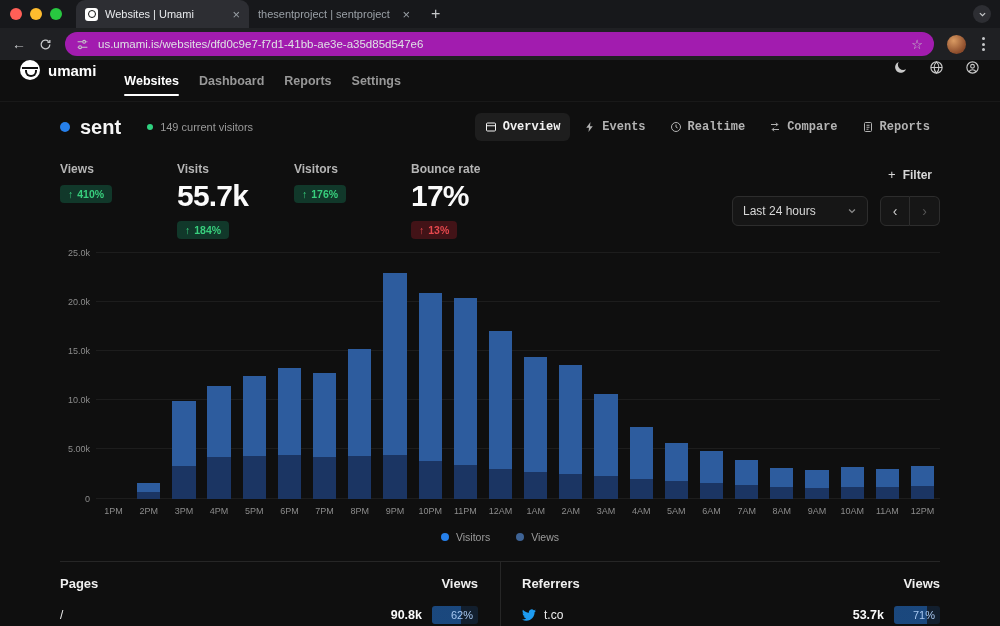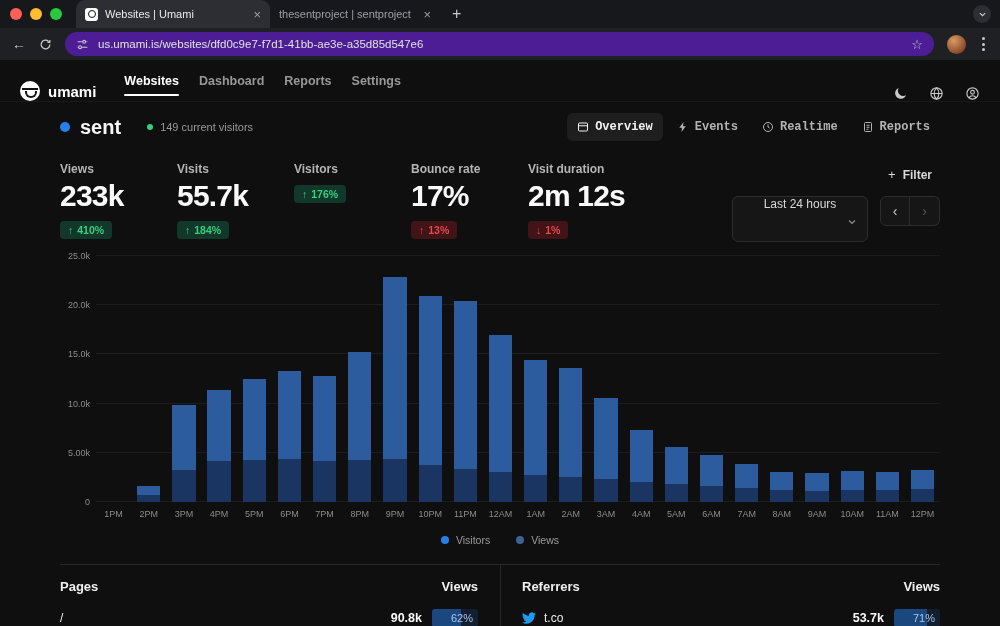--- a/index.html
+++ b/index.html
@@ -5,39 +5,39 @@
   *{margin:0;padding:0;box-sizing:border-box;}
   html,body{width:1000px;height:626px;background:#0f0f0f;font-family:"Liberation Sans",sans-serif;overflow:hidden;color:#e8e8e8;}
   svg{display:block;}
 
   
   .tabstrip{height:28px;background:#17181b;display:flex;align-items:center;padding-left:10px;position:relative;}
   .lights{display:flex;gap:8px;margin-right:14px;}
   .light{width:12px;height:12px;border-radius:50%;display:inline-block;}
   .light.red{background:#ff5f57;}.light.yellow{background:#febc2e;}.light.green{background:#28c840;}
   .tab{display:flex;align-items:center;gap:7px;padding:0 9px;font-size:11px;}
-  .tab.active{background:#2d2e33;color:#e8eaed;width:194px;height:28px;border-radius:9px 9px 0 0;align-self:flex-end;}
+  .tab.active{background:#2d2e33;color:#e8eaed;width:173px;height:28px;border-radius:9px 9px 0 0;align-self:flex-end;}
   .tab.inactive{color:#9aa0a6;width:170px;height:22px;}
   .favicon{width:13px;height:13px;border-radius:3px;background:#fff;position:relative;flex:none;}
   .favicon::after{content:"";position:absolute;inset:2.5px;border:1.5px solid #111;border-radius:50%;}
   .tab-title{white-space:nowrap;overflow:hidden;flex:1;}
   .tab-close{color:#9aa0a6;font-size:13px;line-height:1;cursor:default;}
   .newtab-btn{color:#c6c8ca;font-size:16px;margin-left:12px;line-height:1;}
   .tabsearch-btn{position:absolute;right:9px;top:5px;width:18px;height:18px;border-radius:50%;background:#2d2e33;display:flex;align-items:center;justify-content:center;color:#c6c8ca;}
   .toolbar{height:32px;background:#1f2023;display:flex;align-items:center;gap:13px;padding:0 12px;}
   .tb-icon{color:#c6c8ca;font-size:14px;line-height:1;}
-  .urlbar{flex:1;height:24px;background:#4c1d95;border-radius:12px;display:flex;align-items:center;gap:9px;padding:0 11px;}
+  .urlbar{flex:1;height:24px;background:#a21caf;border-radius:12px;display:flex;align-items:center;gap:9px;padding:0 11px;}
   .url-text{font-size:11.5px;color:#dfe1e5;flex:1;white-space:nowrap;overflow:hidden;}
   .star{color:#c6c8ca;font-size:13px;}
   .avatar{width:19px;height:19px;border-radius:50%;background:radial-gradient(circle at 35% 30%,#d99a62,#8a4a2a 72%);flex:none;}
   .menu-dots{display:flex;flex-direction:column;gap:2.5px;padding:0 3px;}
   .menu-dots i{width:3px;height:3px;border-radius:50%;background:#c6c8ca;}
 
   
-  .app-header{height:42px;display:flex;align-items:flex-end;padding:0 20px;border-bottom:1px solid #191919;background:#0f0f0f;}
+  .app-header{height:42px;display:flex;align-items:flex-start;padding:0 20px;border-bottom:1px solid #191919;background:#0f0f0f;}
   .brand{display:flex;align-items:center;gap:8px;font-weight:bold;font-size:15px;color:#fff;}
   .logo{width:20px;height:20px;background:#fff;border-radius:50%;position:relative;flex:none;}
   .logo::before{content:"";position:absolute;left:2px;right:2px;top:7px;height:2px;background:#111;}
   .logo::after{content:"";position:absolute;left:5px;bottom:3.5px;width:8px;height:5px;border:2px solid #111;border-top:none;border-radius:0 0 7px 7px;}
   .main-nav{display:flex;margin-left:18px;height:100%;}
   .nav-item{display:flex;align-items:center;padding:0 10px;font-size:12.5px;font-weight:bold;color:#989898;position:relative;}
   .nav-item.active{color:#fff;}
   .nav-item.active::after{content:"";position:absolute;left:10px;right:10px;bottom:5px;height:2px;background:#fff;border-radius:2px;}
   .header-icons{margin-left:auto;display:flex;align-items:center;gap:21px;color:#c9c9c9;}
   .header-icons svg{width:15px;height:15px;}
@@ -59,21 +59,21 @@
   .metric-label{font-size:12px;font-weight:bold;color:#b5b5b5;}
   .metric-value{font-size:30px;font-weight:bold;color:#fafafa;letter-spacing:-0.8px;margin-top:4px;line-height:1.05;}
   .badge{display:inline-flex;align-items:center;gap:4px;margin-top:9px;padding:3px 8px;border-radius:4px;font-size:10.5px;font-weight:bold;}
   .badge.good{background:#11382a;color:#38cf7d;}
   .badge.bad{background:#421317;color:#e5484d;}
 
   .controls{margin-left:auto;display:flex;flex-direction:column;align-items:flex-end;gap:9px;}
   .filter-btn{display:flex;align-items:center;gap:7px;font-size:12px;font-weight:bold;color:#d8d8d8;padding:5px 8px;border-radius:6px;}
   .filter-btn .plus{font-size:13px;font-weight:normal;}
   .range-row{display:flex;gap:12px;}
-  .select{width:136px;height:46px;border:1px solid #2d2d2d;border-radius:6px;background:#161616;display:flex;align-items:center;padding:0 10px;font-size:12px;color:#d8d8d8;gap:6px;flex-direction:column;}
+  .select{width:136px;height:30px;border:1px solid #2d2d2d;border-radius:6px;background:#161616;display:flex;align-items:center;padding:8px 10px;font-size:12px;color:#d8d8d8;gap:6px;}
   .select svg{margin-left:auto;width:10px;height:10px;color:#8a8a8a;}
   .pager{display:flex;}
   .pager .pg{width:30px;height:30px;border:1px solid #2d2d2d;background:#161616;color:#cfcfcf;font-size:14px;display:flex;align-items:center;justify-content:center;}
   .pager .pg.prev{border-radius:6px 0 0 6px;}
   .pager .pg.next{border-radius:0 6px 6px 0;border-left:none;color:#565656;}
 
   
   .chart-area{margin-top:14px;}
   .chart{position:relative;height:246px;margin-left:36px;}
   .grid-line{position:absolute;left:0;right:0;height:1px;background:#1d1d1d;}
@@ -208,32 +208,37 @@
       </div>
       <div class="vtab">
         <svg viewBox="0 0 24 24" fill="none" stroke="currentColor" stroke-width="2">
             <circle cx="12" cy="12" r="9"></circle>
             <path d="M12 7v5l3.2 2"></path>
           </svg>
         <span>Realtime</span>
       </div>
       <div class="vtab">
         <svg viewBox="0 0 24 24" fill="none" stroke="currentColor" stroke-width="2">
+            <path d="M4 7h13M14 3.5 17.5 7 14 10.5M20 17H7M10 13.5 6.5 17l3.5 3.5"></path>
+          </svg>
+        <span>Compare</span>
+      </div>
+      <div class="vtab">
+        <svg viewBox="0 0 24 24" fill="none" stroke="currentColor" stroke-width="2">
             <rect x="5" y="3" width="14" height="18" rx="2"></rect>
             <path d="M9 8.5h6M9 12.5h6M9 16.5h4"></path>
           </svg>
         <span>Reports</span>
       </div>
     </div>
   </div>
 
   <div class="metrics-row">
     <div class="metric">
       <div class="metric-label">Views</div>
-      <div class="metric-value">233k</div>
       <span class="badge good">
           <span>↑</span>
           <span>410%</span>
         </span>
     </div>
     <div class="metric">
       <div class="metric-label">Visits</div>
       <div class="metric-value">55.7k</div>
       <span class="badge good">
           <span>↑</span>
@@ -246,28 +251,20 @@
           <span>↑</span>
           <span>176%</span>
         </span>
     </div>
     <div class="metric">
       <div class="metric-label">Bounce rate</div>
       <div class="metric-value">17%</div>
       <span class="badge bad">
           <span>↑</span>
           <span>13%</span>
-        </span>
-    </div>
-    <div class="metric">
-      <div class="metric-label">Visit duration</div>
-      <div class="metric-value">2m 12s</div>
-      <span class="badge bad">
-          <span>↓</span>
-          <span>1%</span>
         </span>
     </div>
 
     <div class="controls">
       <div class="filter-btn">
         <span class="plus">+</span>
         <span>Filter</span>
       </div>
       <div class="range-row">
         <div class="select">

